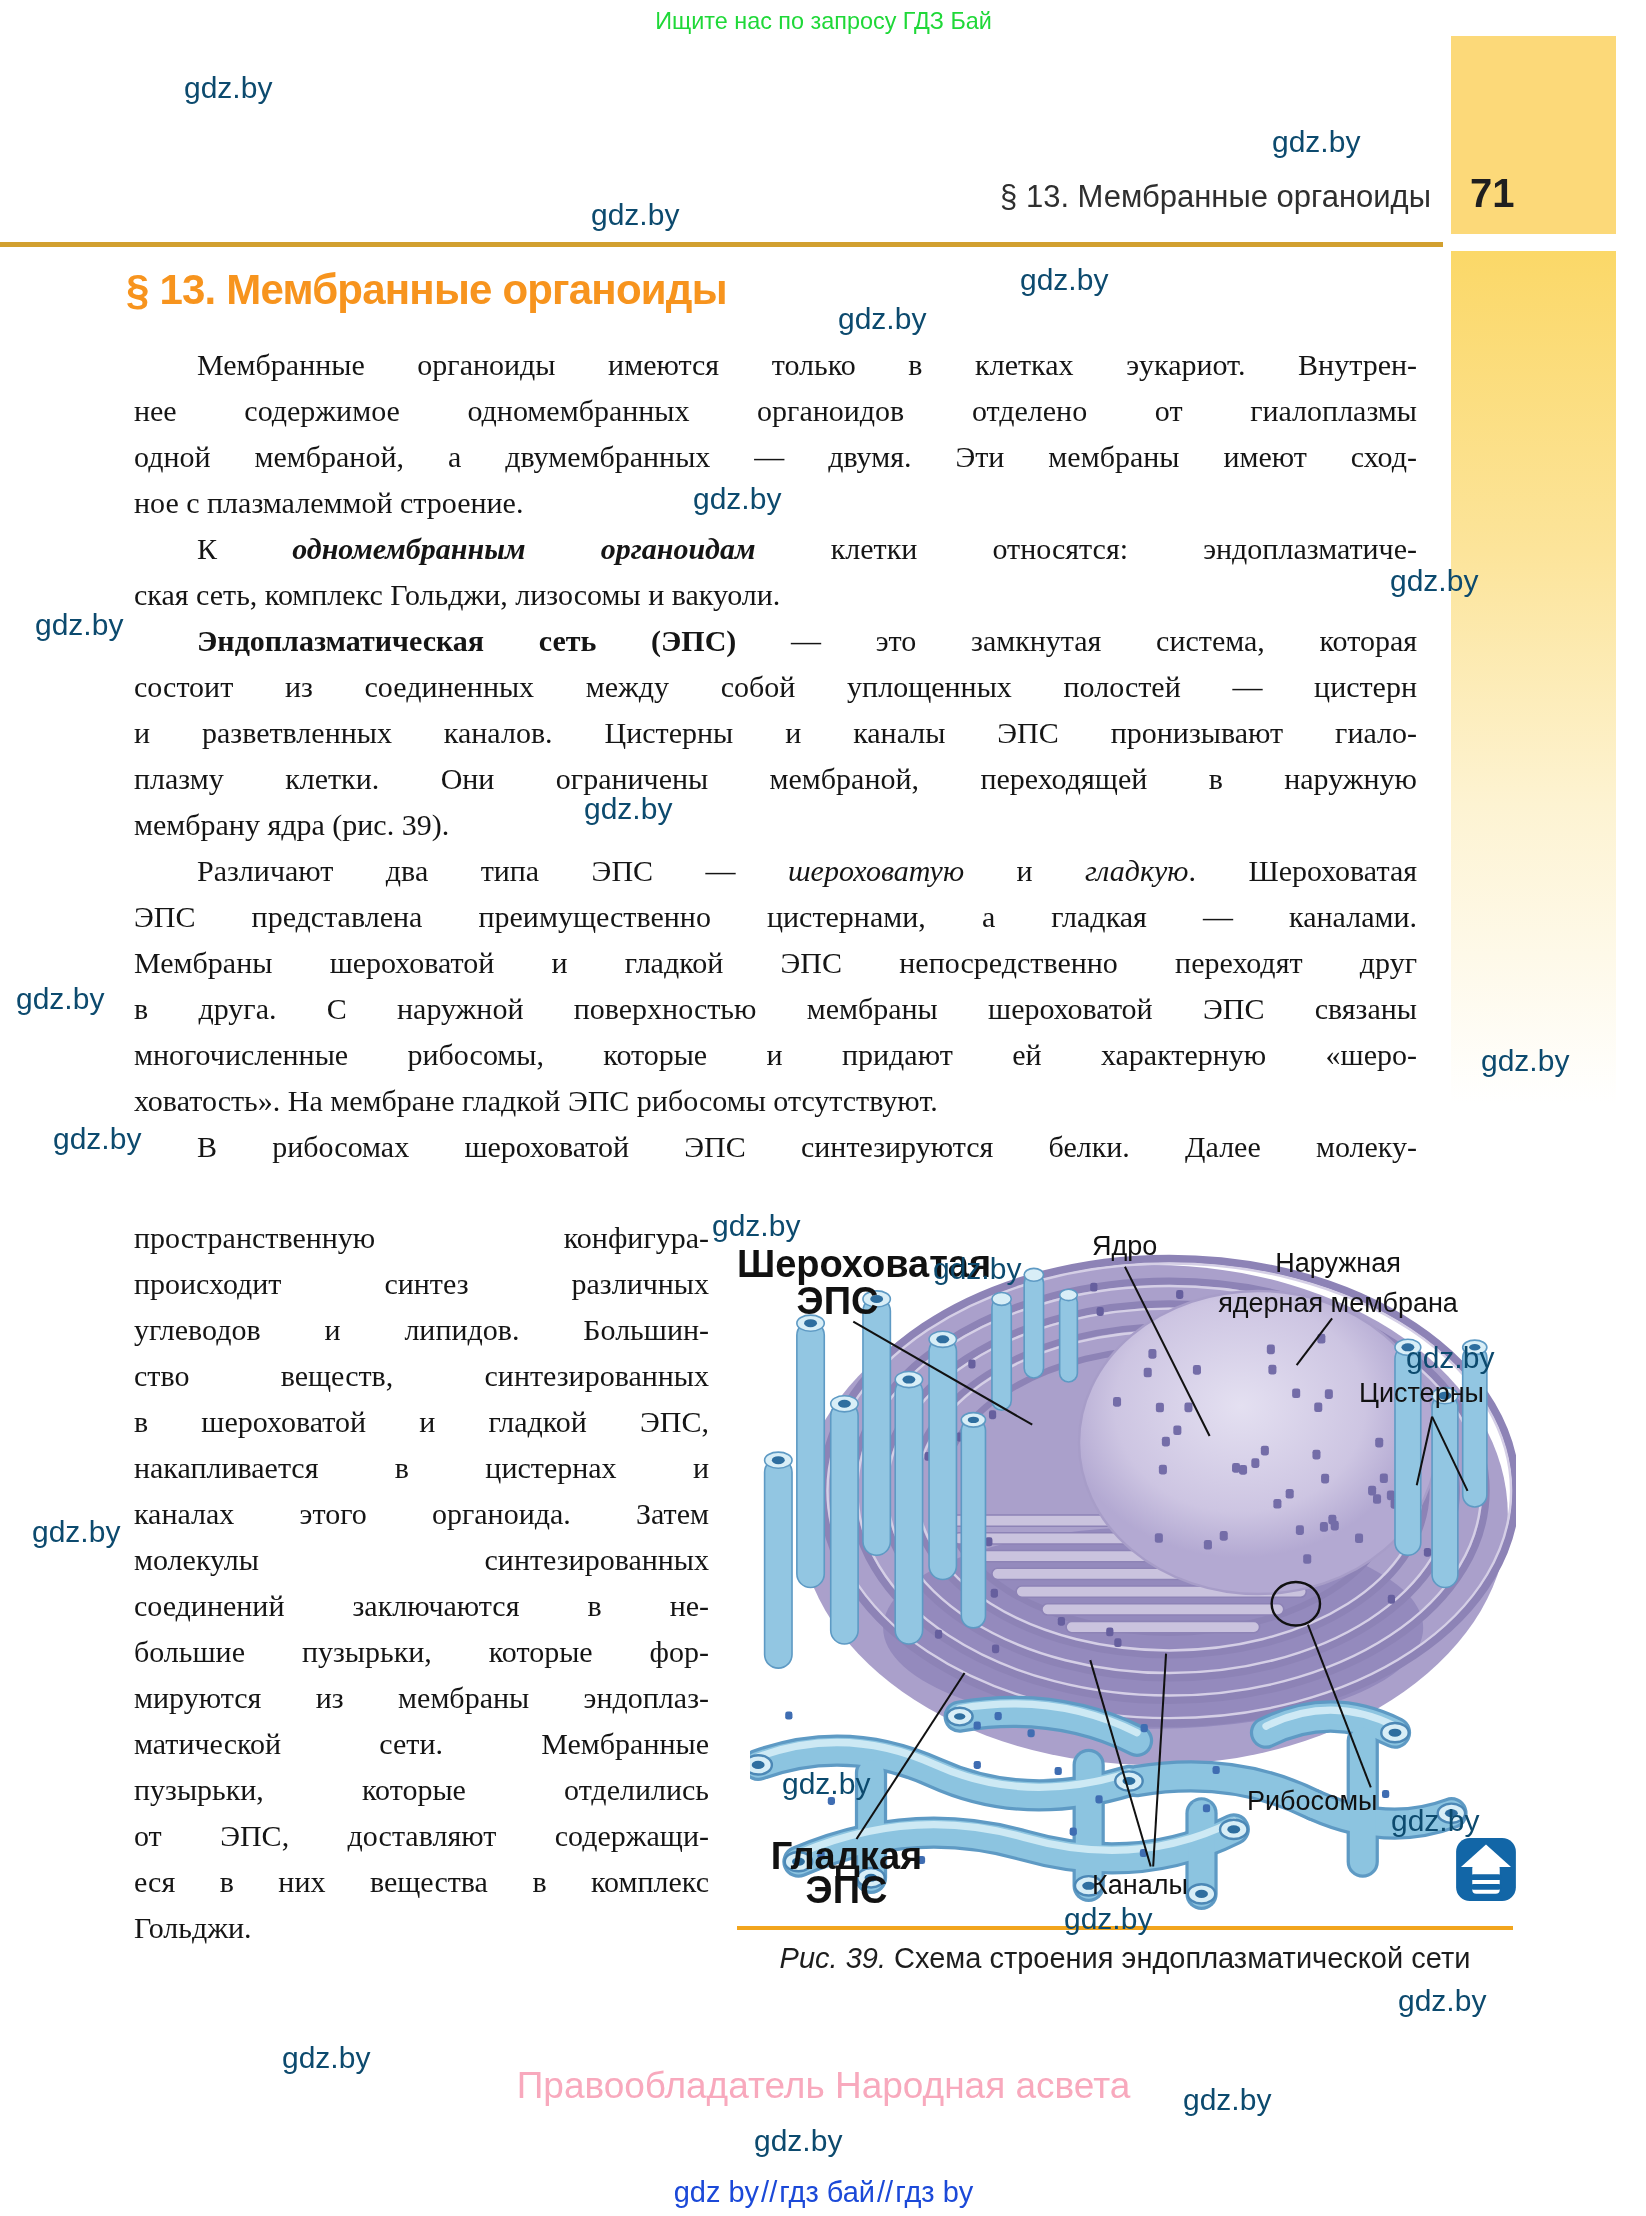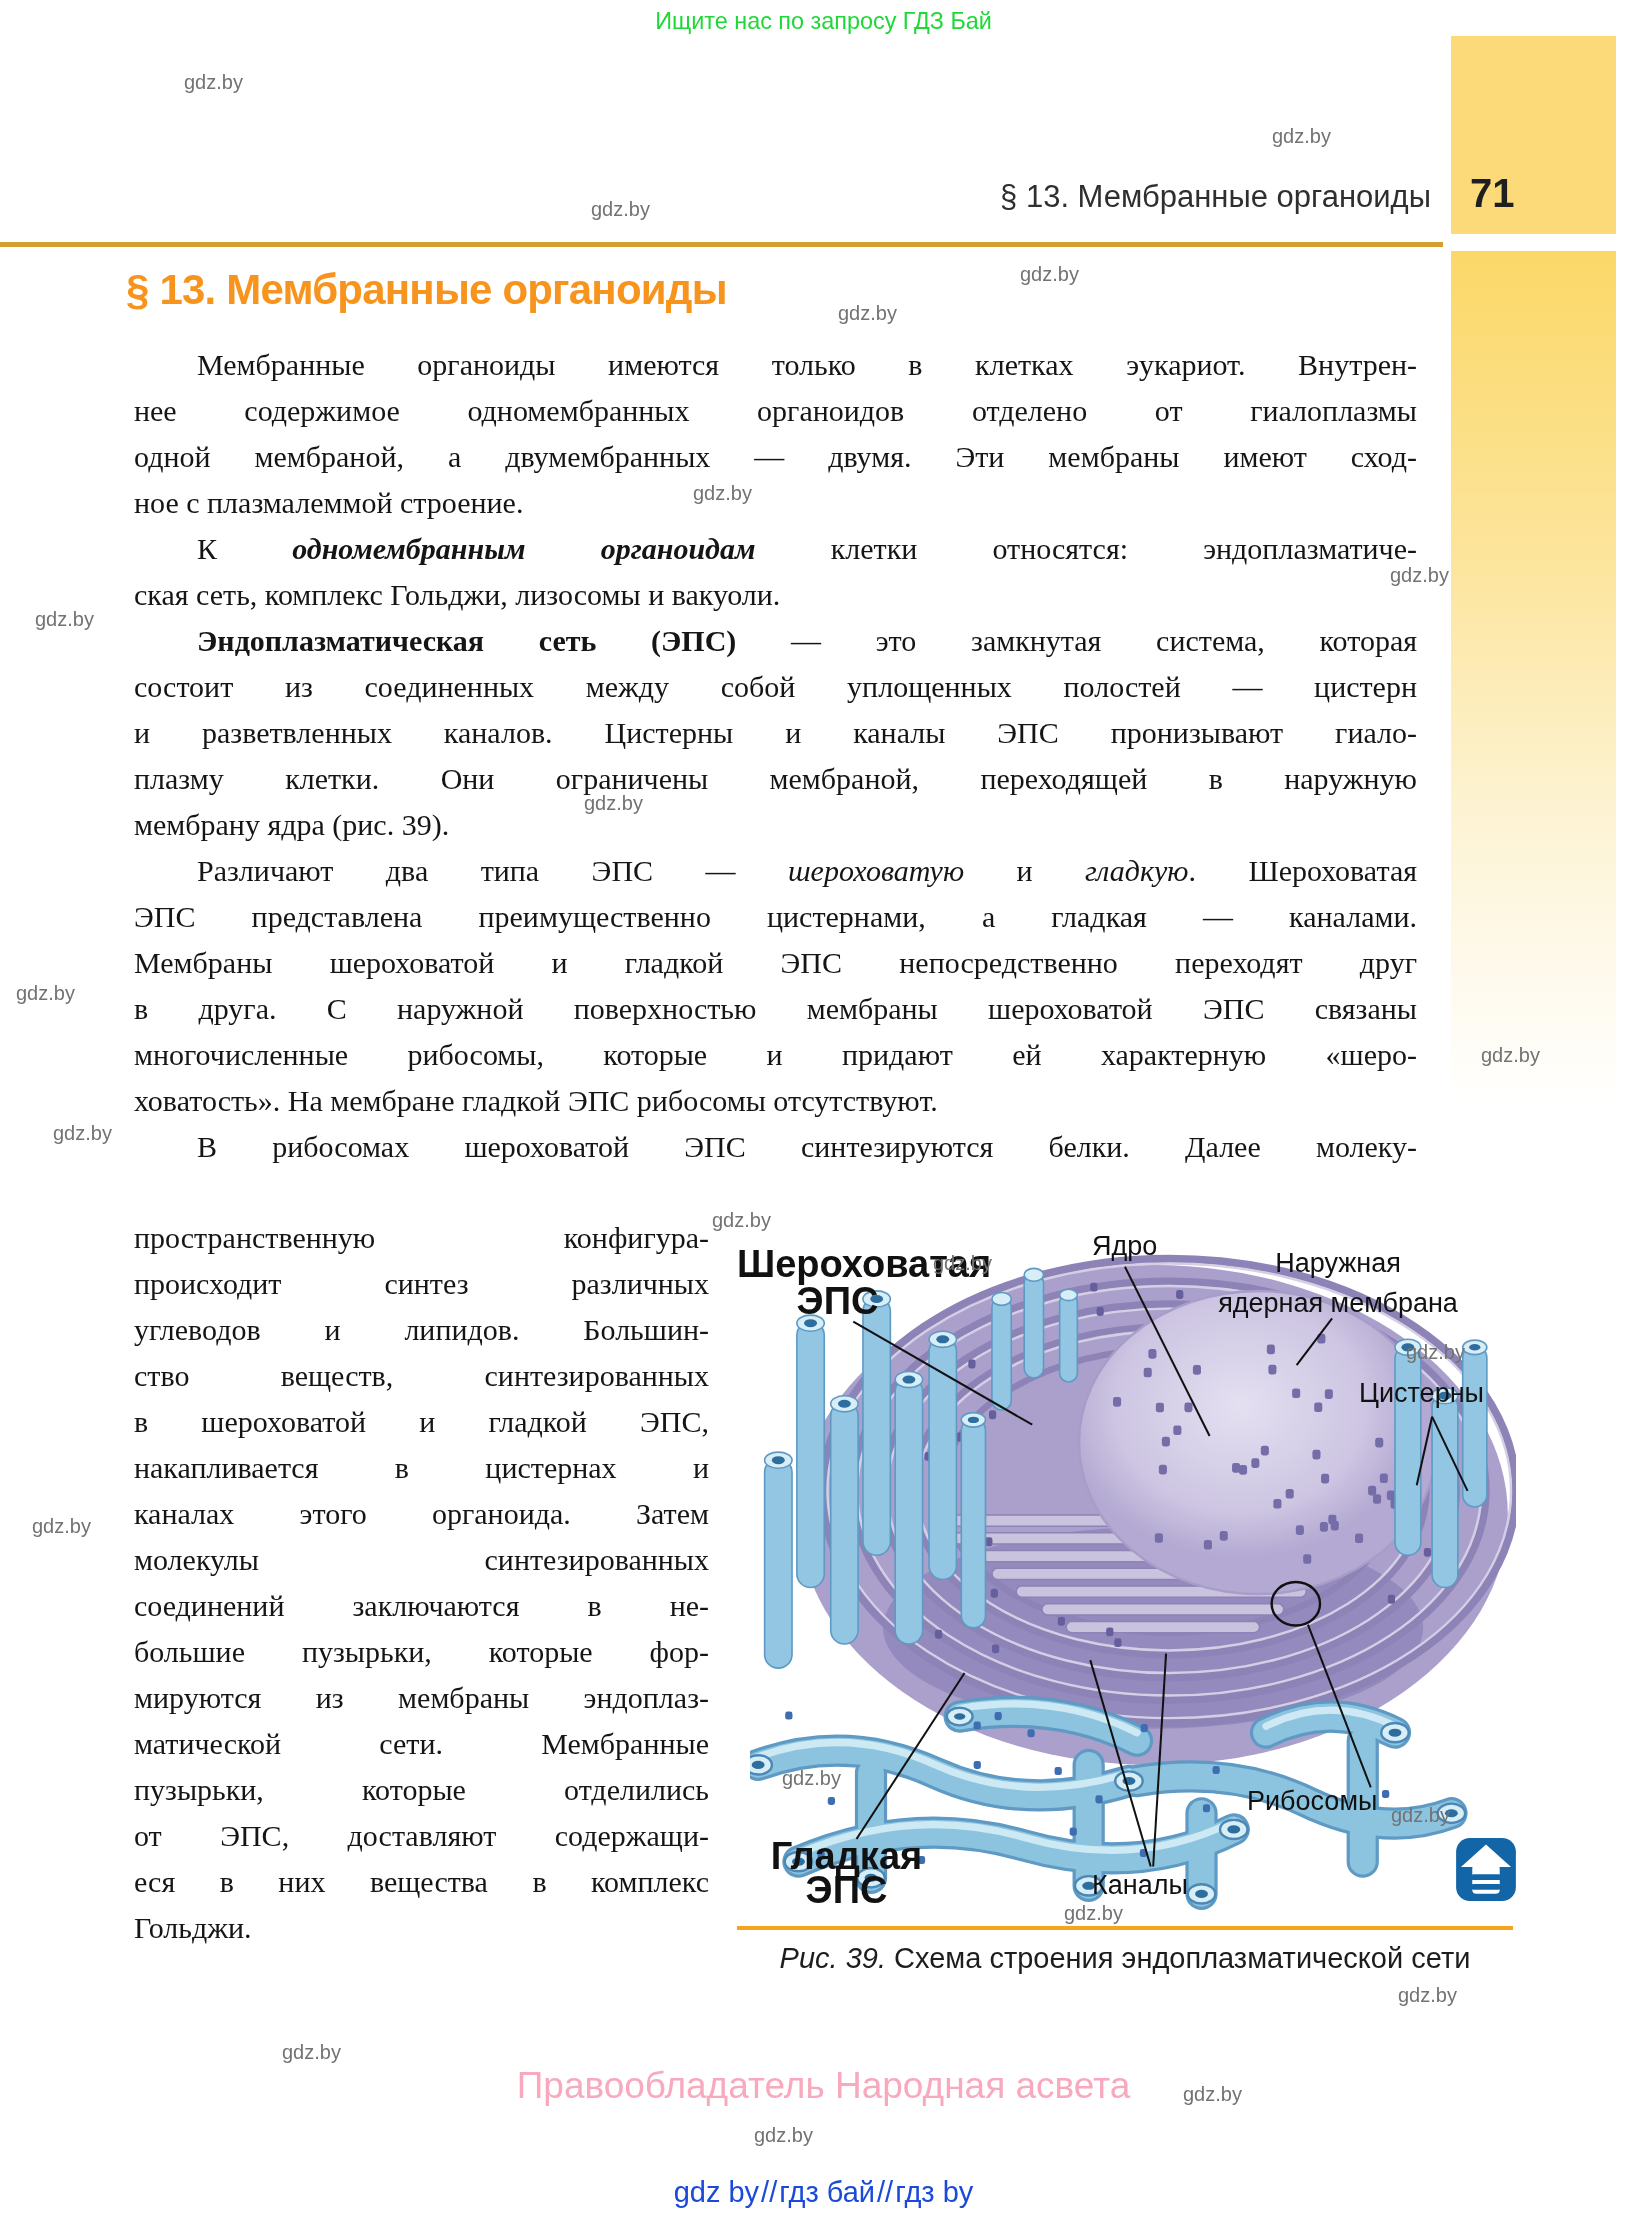--- a/index.html
+++ b/index.html
@@ -21,21 +21,21 @@
   .col{position:absolute;font-family:"Liberation Serif",serif;font-size:30px;line-height:46px;color:#151515;}
   #col-full{left:134px;top:342px;width:1283px;}
   #col-narrow{left:134px;top:1215px;width:575px;}
   .bline{text-align:justify;text-align-last:justify;height:46px;}
   .bline.end{text-align-last:left;}
   .bline.ind{text-indent:63px;}
   .s-b{font-weight:bold;}
   .s-i{font-style:italic;}
   .s-bi{font-weight:bold;font-style:italic;}
   
-  .wm{position:absolute;font-family:"Liberation Sans",sans-serif;font-size:20px;color:#737373;
+  .wm{position:absolute;font-family:"Liberation Sans",sans-serif;font-size:30px;color:#0c4a6e;
       white-space:nowrap;pointer-events:none;}
   #wm-layer{position:absolute;left:0;top:0;width:100%;height:100%;z-index:40;}
   
   #fig-svg{left:750px;top:1249px;z-index:5;}
   .flabel{position:absolute;z-index:30;font-size:27px;color:#111;}
   .flabel.bold{font-weight:bold;font-size:38px;}
   #lbl-rough{left:737px;top:1246px;width:201px;text-align:center;line-height:37px;}
   #lbl-nucleus{left:1092px;top:1231px;}
   #lbl-outer{left:1209px;top:1243px;width:258px;text-align:center;line-height:40px;}
   #lbl-cisterns{left:1359px;top:1378px;}

